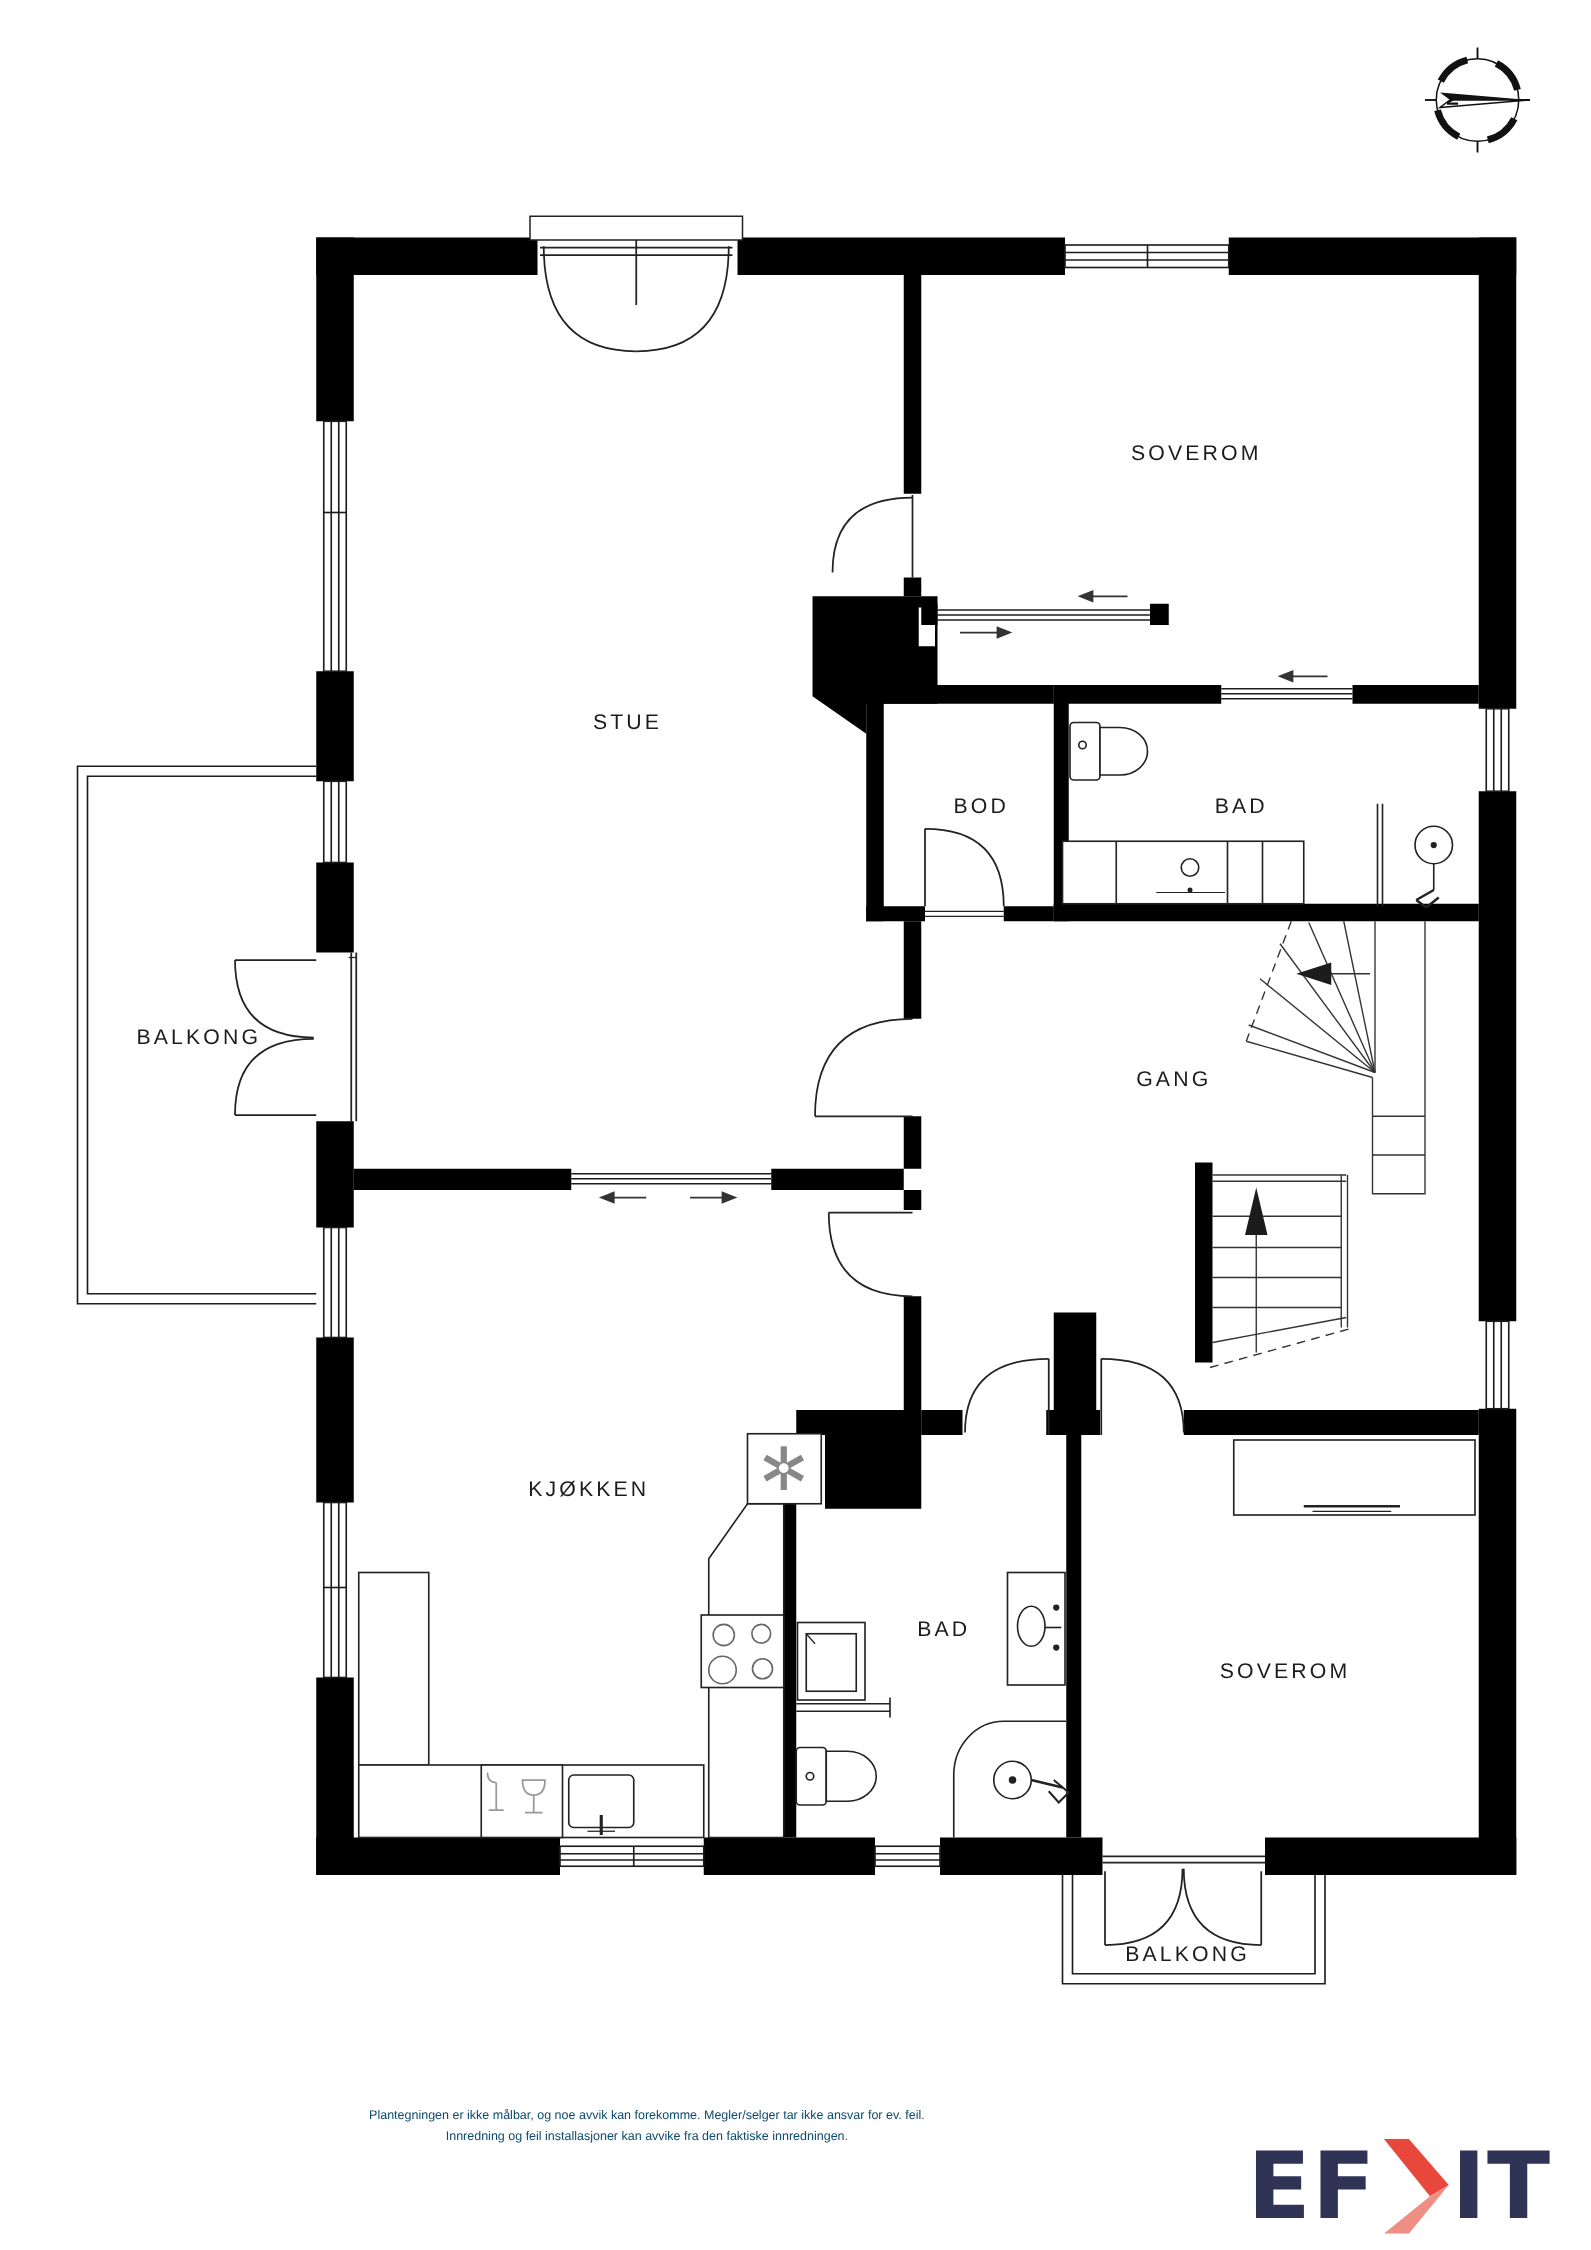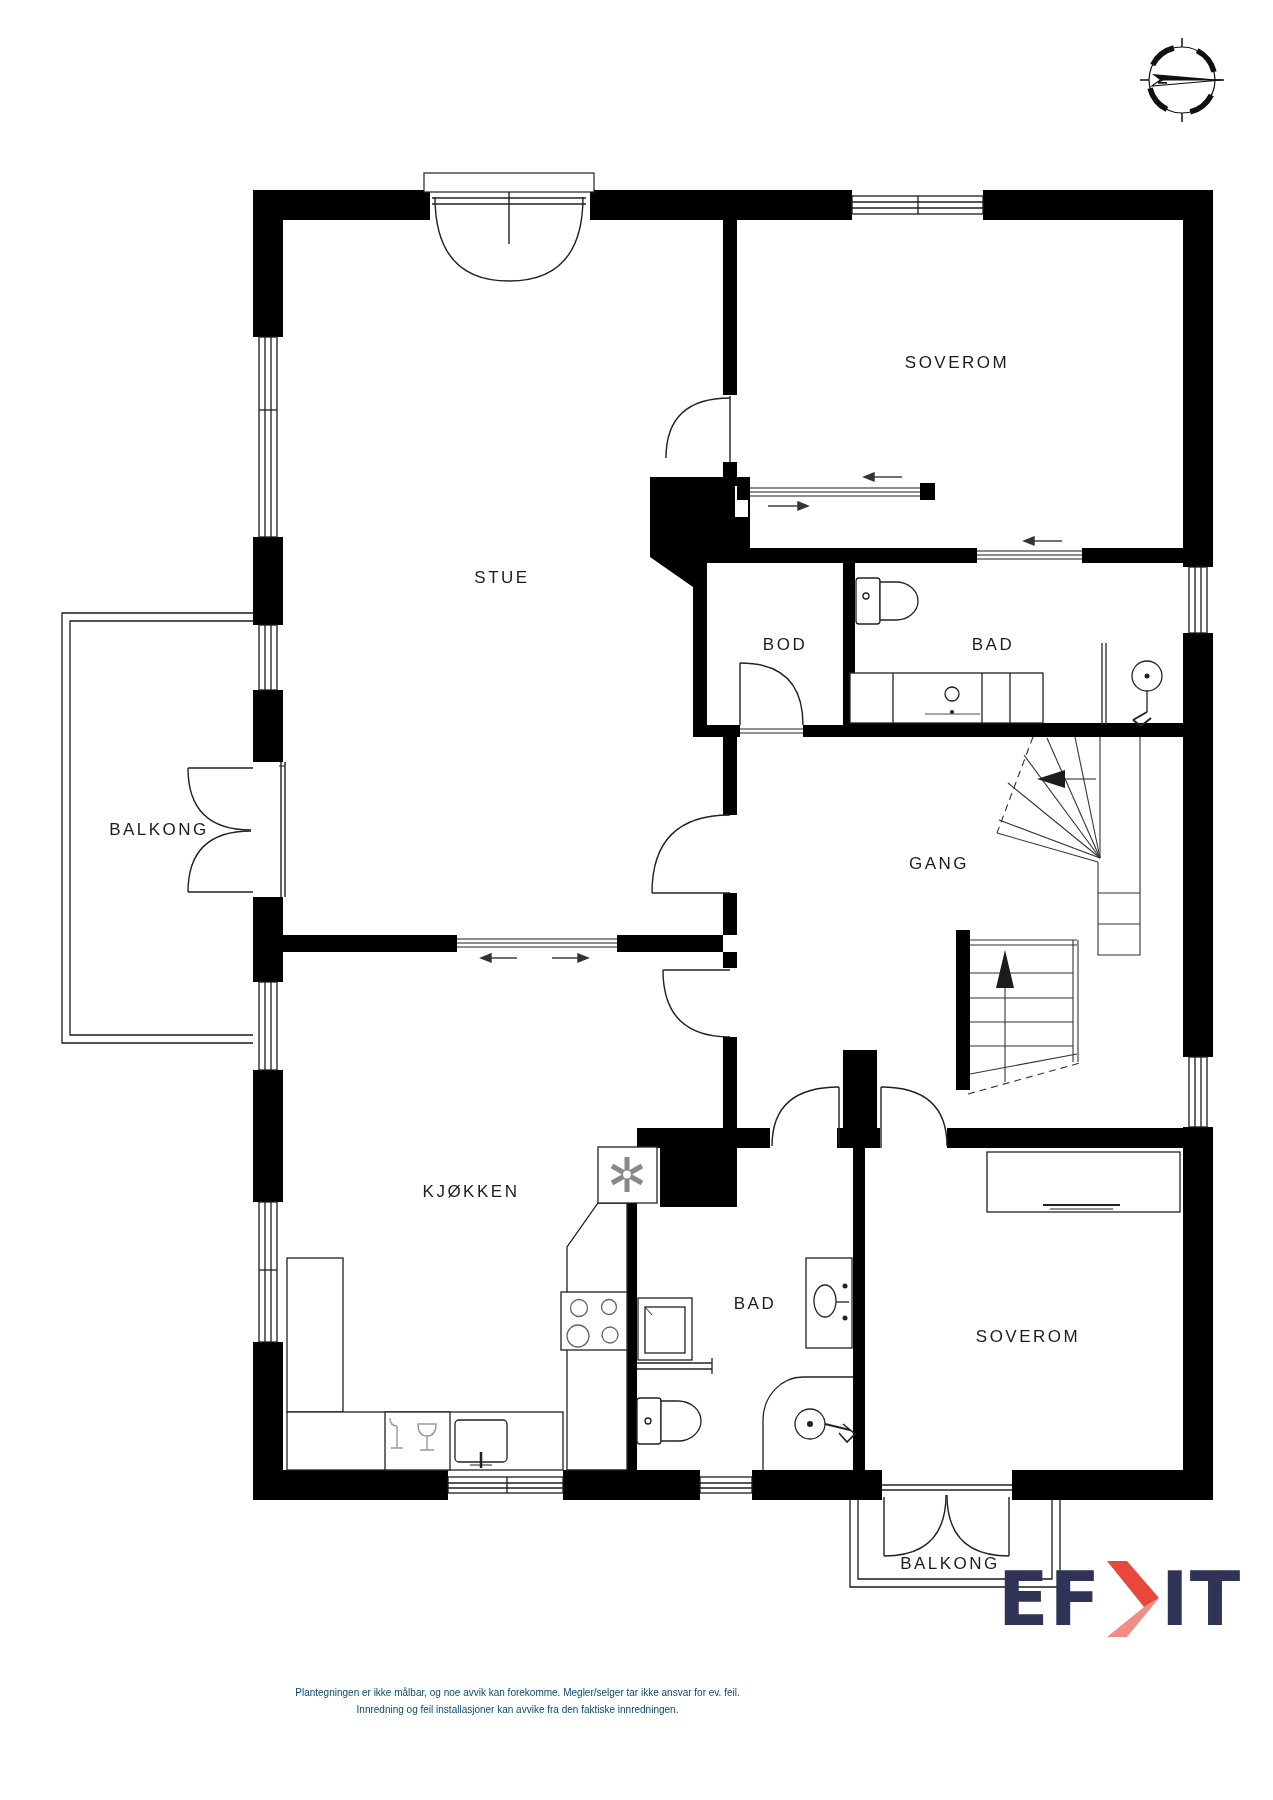--- a/index.html
+++ b/index.html
@@ -2,21 +2,21 @@
 <html><head>
 <meta charset="utf-8">
 <style>
   html,body{margin:0;padding:0;background:#fff;}
   #canvas{position:relative;width:1273px;height:1800px;background:#ffffff;overflow:hidden;
           font-family:"Liberation Sans",sans-serif;}
   #plan-svg{position:absolute;left:0;top:0;}
   .room-label{font-size:17px;letter-spacing:2.5px;fill:#1c1c1c;}
   #footer{position:absolute;left:52px;top:1684px;width:931px;text-align:center;
           color:#0c4a6e;font-size:10px;line-height:1.72;}
-  #logo{position:absolute;left:998px;top:1556px;height:86px;display:flex;align-items:center;text-align:center;}
+  #logo{position:absolute;left:998px;top:1706px;height:86px;display:flex;align-items:center;text-align:center;}
   .logo-text{font-family:"DejaVu Sans",sans-serif;font-weight:bold;font-size:74px;
              color:#2f3355;letter-spacing:1px;line-height:1;}
   .logo-chevron{margin:0 2px 0 4px;}
 </style>
 </head>
 <body>
 
 <div id="canvas">
 
 <svg id="plan-svg" width="1273" height="1800" viewBox="0 0 1273 1800">

